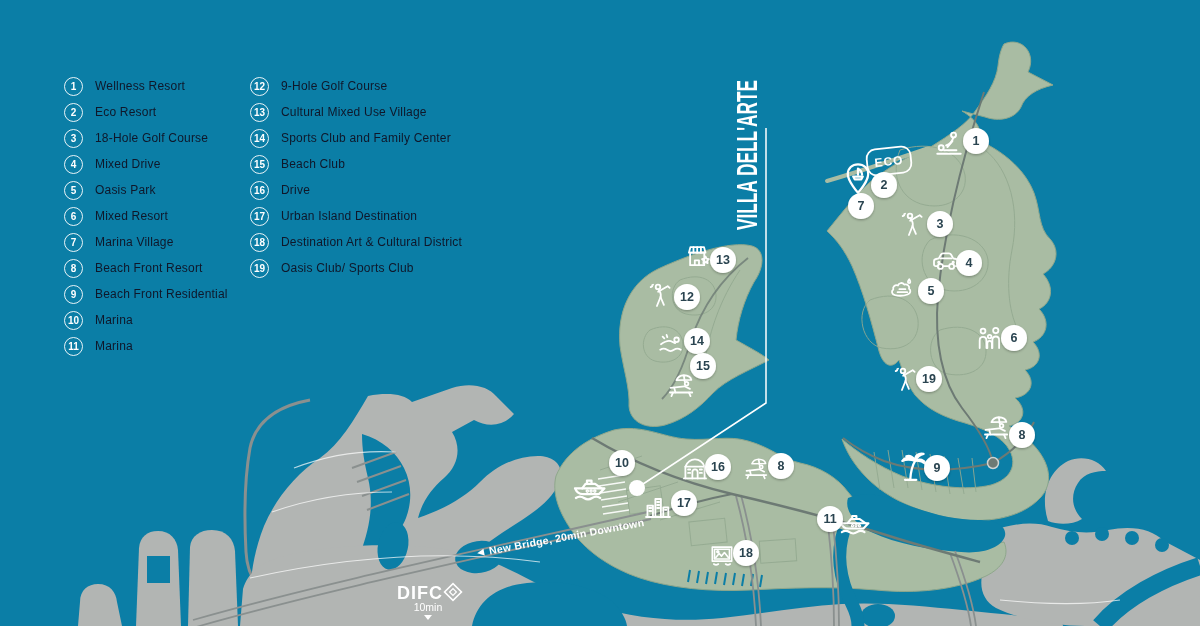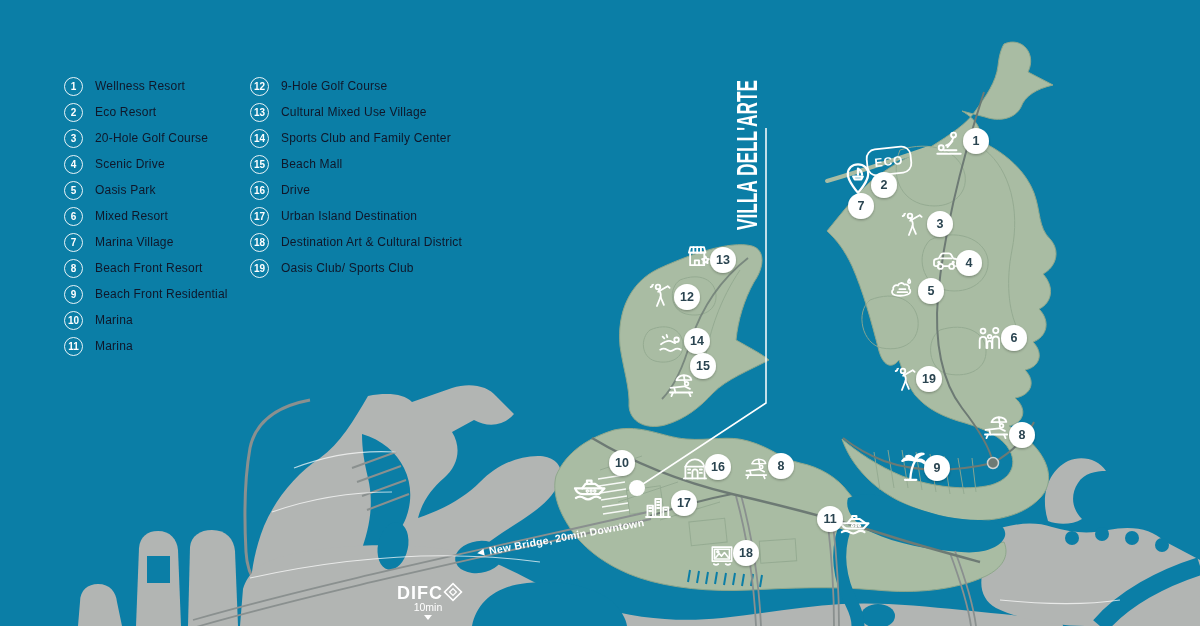--- a/index.html
+++ b/index.html
@@ -417,25 +417,25 @@
         <li>
           <span class="lnum">1</span>
           <span class="llabel">Wellness Resort</span>
         </li>
         <li>
           <span class="lnum">2</span>
           <span class="llabel">Eco Resort</span>
         </li>
         <li>
           <span class="lnum">3</span>
-          <span class="llabel">20-Hole Golf Course</span>
+          <span class="llabel">18-Hole Golf Course</span>
         </li>
         <li>
           <span class="lnum">4</span>
-          <span class="llabel">Scenic Drive</span>
+          <span class="llabel">Mixed Drive</span>
         </li>
         <li>
           <span class="lnum">5</span>
           <span class="llabel">Oasis Park</span>
         </li>
         <li>
           <span class="lnum">6</span>
           <span class="llabel">Mixed Resort</span>
         </li>
         <li>
@@ -467,21 +467,21 @@
         <li>
           <span class="lnum">13</span>
           <span class="llabel">Cultural Mixed Use Village</span>
         </li>
         <li>
           <span class="lnum">14</span>
           <span class="llabel">Sports Club and Family Center</span>
         </li>
         <li>
           <span class="lnum">15</span>
-          <span class="llabel">Beach Mall</span>
+          <span class="llabel">Beach Club</span>
         </li>
         <li>
           <span class="lnum">16</span>
           <span class="llabel">Drive</span>
         </li>
         <li>
           <span class="lnum">17</span>
           <span class="llabel">Urban Island Destination</span>
         </li>
         <li>

